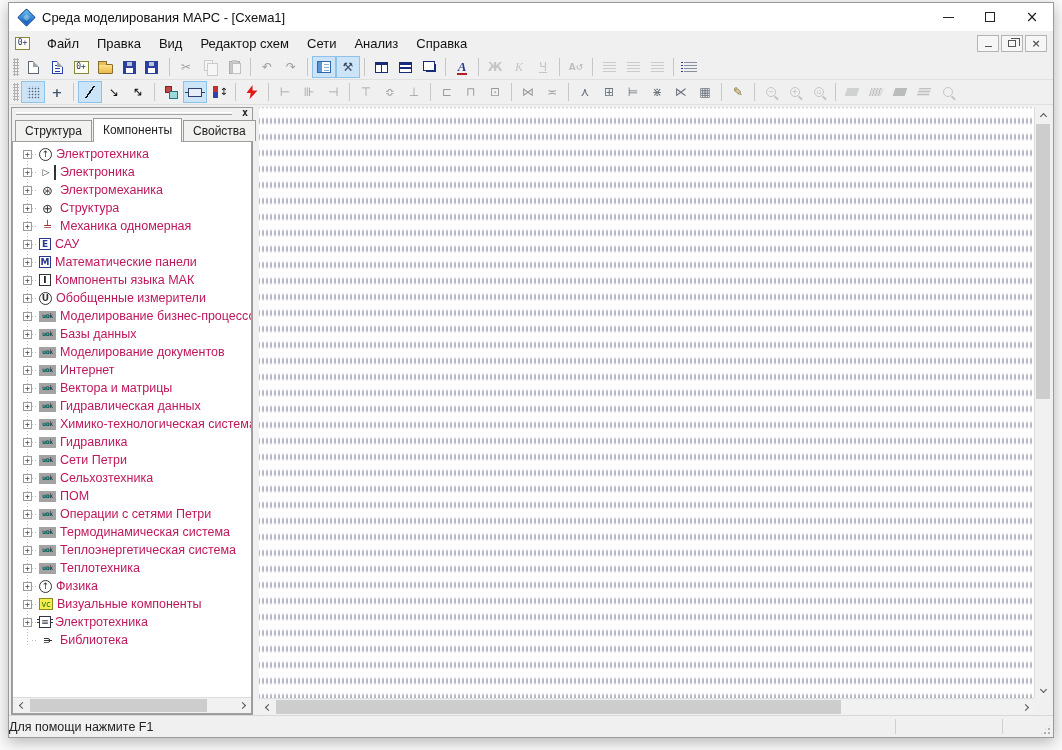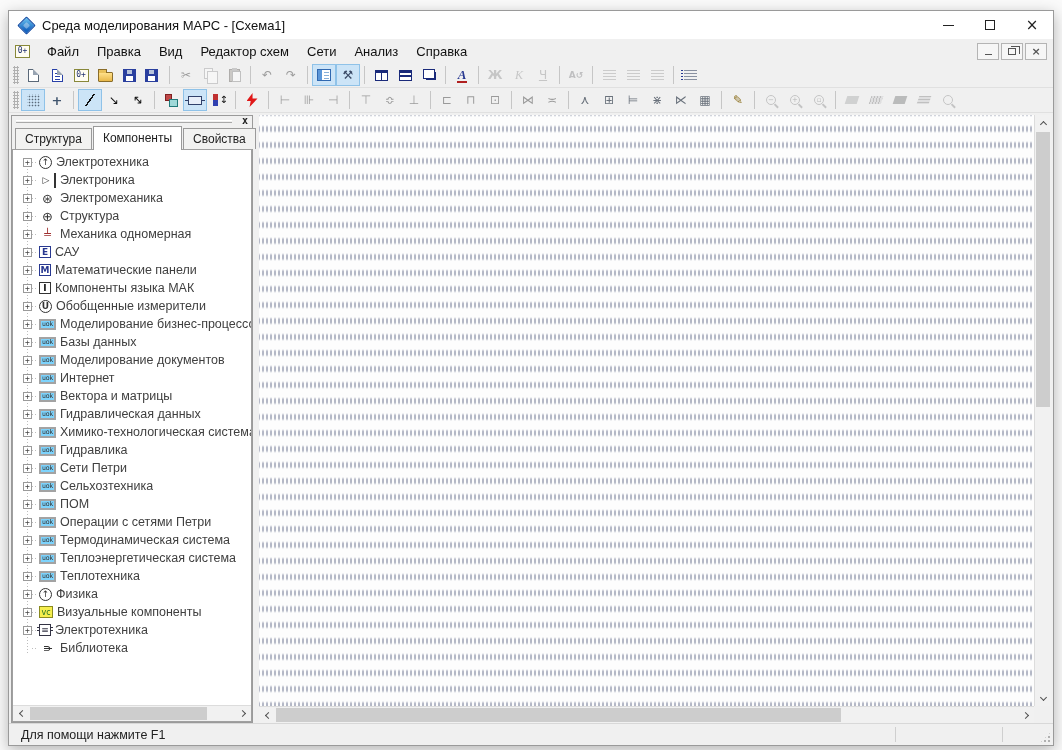--- a/index.html
+++ b/index.html
@@ -1,18 +1,18 @@
 <!DOCTYPE html>
 <html><head>
 <meta charset="utf-8">
 <style>
   *{box-sizing:border-box;margin:0;padding:0}
   html,body{width:1062px;height:750px;overflow:hidden;background:#fafafa;
     font-family:"Liberation Sans","DejaVu Sans",sans-serif;}
-  .window{position:absolute;left:8px;top:10px;width:1046px;height:736px;
+  .window{position:absolute;left:8px;top:2px;width:1046px;height:736px;
     border:1px solid #9a9a9a;background:#f0f0f0;display:flex;flex-direction:column;
     box-shadow:0 4px 14px rgba(0,0,0,.28);}
   
   .titlebar{height:28px;background:#fff;display:flex;align-items:center;flex:none;}
   .appicon{width:13px;height:13px;margin:0 9px 0 11px;flex:none;
     background:linear-gradient(135deg,#6cc4f2 0%,#1565c0 80%);
     transform:rotate(45deg);border:1px solid #0d47a1;border-radius:1px;position:relative;}
   .appicon::after{content:"";position:absolute;inset:3px;background:rgba(255,255,255,.35);border-radius:1px;}
   .title{font-size:13px;color:#111;white-space:nowrap;}
   .winbtns{margin-left:auto;display:flex;height:100%;}
@@ -141,33 +141,33 @@
   .t-circ-up,.t-circ-u{width:13px;height:13px;border:1px solid #333;border-radius:50%;
     font-size:9px;color:#333;display:flex;align-items:center;justify-content:center;}
   .t-circ-u{font-weight:bold;}
   .t-diode{font-size:9px;color:#333;border-right:2px solid #333;padding-right:1px;line-height:1;}
   .t-motor{font-size:13px;color:#333;}
   .t-kinematics{font-size:13px;color:#333;}
   .t-mech{font-size:11px;color:#a03030;font-weight:bold;}
   .t-box-e,.t-box-m,.t-box-i{width:12px;height:12px;border:1px solid #283890;background:#fff;
     font-weight:bold;font-size:9px;color:#283890;display:flex;align-items:center;justify-content:center;}
   .t-box-i{border-color:#333;color:#111;}
-  .t-uok{min-width:15px;height:11px;border:2px solid #a3a3a3;background:#7dd3fc;font-size:6.5px;
+  .t-uok{min-width:15px;height:11px;border:4px solid #a3a3a3;background:#14b8a6;font-size:6.5px;
     letter-spacing:-.3px;color:#333;display:flex;align-items:center;justify-content:center;
     font-family:"DejaVu Sans Mono",monospace;}
   .t-vc{width:14px;height:12px;background:#f6ee4e;border:1px solid #8a8a20;font-size:8px;font-weight:normal;
     color:#267326;display:flex;align-items:center;justify-content:center;}
   .t-chip{width:12px;height:12px;border:1px solid #334;background:#fff;font-size:9px;color:#334;
     display:flex;align-items:center;justify-content:center;position:relative;}
   .t-chip::before{content:"";position:absolute;left:-3px;top:2px;bottom:2px;width:2px;
     background:repeating-linear-gradient(#334 0 1px,transparent 1px 3px);}
   .t-chip::after{content:"";position:absolute;right:-3px;top:2px;bottom:2px;width:2px;
     background:repeating-linear-gradient(#334 0 1px,transparent 1px 3px);}
   .t-library{font-size:11px;color:#333;transform:rotate(90deg);}
-  .tlabel{font-size:12.5px;color:#404040;white-space:nowrap;overflow:hidden;}
+  .tlabel{font-size:12.5px;color:#be185d;white-space:nowrap;overflow:hidden;}
   
   .hscroll{height:16px;flex:none;background:#f1f1f1;position:relative;border-top:1px solid #dcdcdc;}
   .sb-ar{position:absolute;top:0;width:16px;height:100%;display:flex;align-items:center;justify-content:center;}
   .sb-ar.l{left:0}.sb-ar.r{right:0}
   .chev{width:5px;height:5px;border-left:1.5px solid #505050;border-bottom:1.5px solid #505050;display:block;}
   .chev.left{transform:rotate(45deg);margin-left:2px;}
   .chev.right{transform:rotate(-135deg);margin-right:2px;}
   .chev.up{transform:rotate(135deg);margin-top:2px;}
   .chev.down{transform:rotate(-45deg);margin-bottom:2px;}
   .hthumb{position:absolute;top:1px;bottom:1px;background:#cdcdcd;}
@@ -180,21 +180,21 @@
   .vscroll{position:absolute;right:0;top:0;bottom:17px;width:17px;background:#f1f1f1;border-left:1px solid #dcdcdc;}
   .vscroll .sb-ar{left:0;width:100%;height:16px;}
   .vscroll .sb-ar.u{top:0}.vscroll .sb-ar.d{top:auto;bottom:0}
   .vthumb{position:absolute;left:1px;right:1px;top:17px;height:275px;background:#cdcdcd;}
   .canvas-hscroll{position:absolute;left:0;right:17px;bottom:0;height:17px;background:#f1f1f1;border-top:1px solid #dcdcdc;}
   .canvas-hscroll .hthumb{left:17px;width:565px;right:auto;}
   .sb-corner{position:absolute;right:0;bottom:0;width:17px;height:17px;background:#f0f0f0;}
   
   .statusbar{height:22px;flex:none;background:#f0f0f0;border-top:1px solid #d8d8d8;
     display:flex;align-items:center;position:relative;}
-  .statusbar>span{font-size:12.5px;color:#222;padding-left:12px;}
+  .statusbar>span{font-size:12.5px;color:#222;padding-left:0;}
   .st-sep{position:absolute;top:3px;bottom:3px;width:1px;background:#cfcfcf;}
   .st-sep.s1{right:157px}.st-sep.s2{right:50px}
   .st-grip{position:absolute;right:1px;bottom:1px;width:13px;height:13px;
     background-image:radial-gradient(#b0b0b0 1px,transparent 1.4px);background-size:4px 4px;
     clip-path:polygon(100% 0,100% 100%,0 100%);}
 </style>
 </head>
 <body>
 
 <div class="window">

